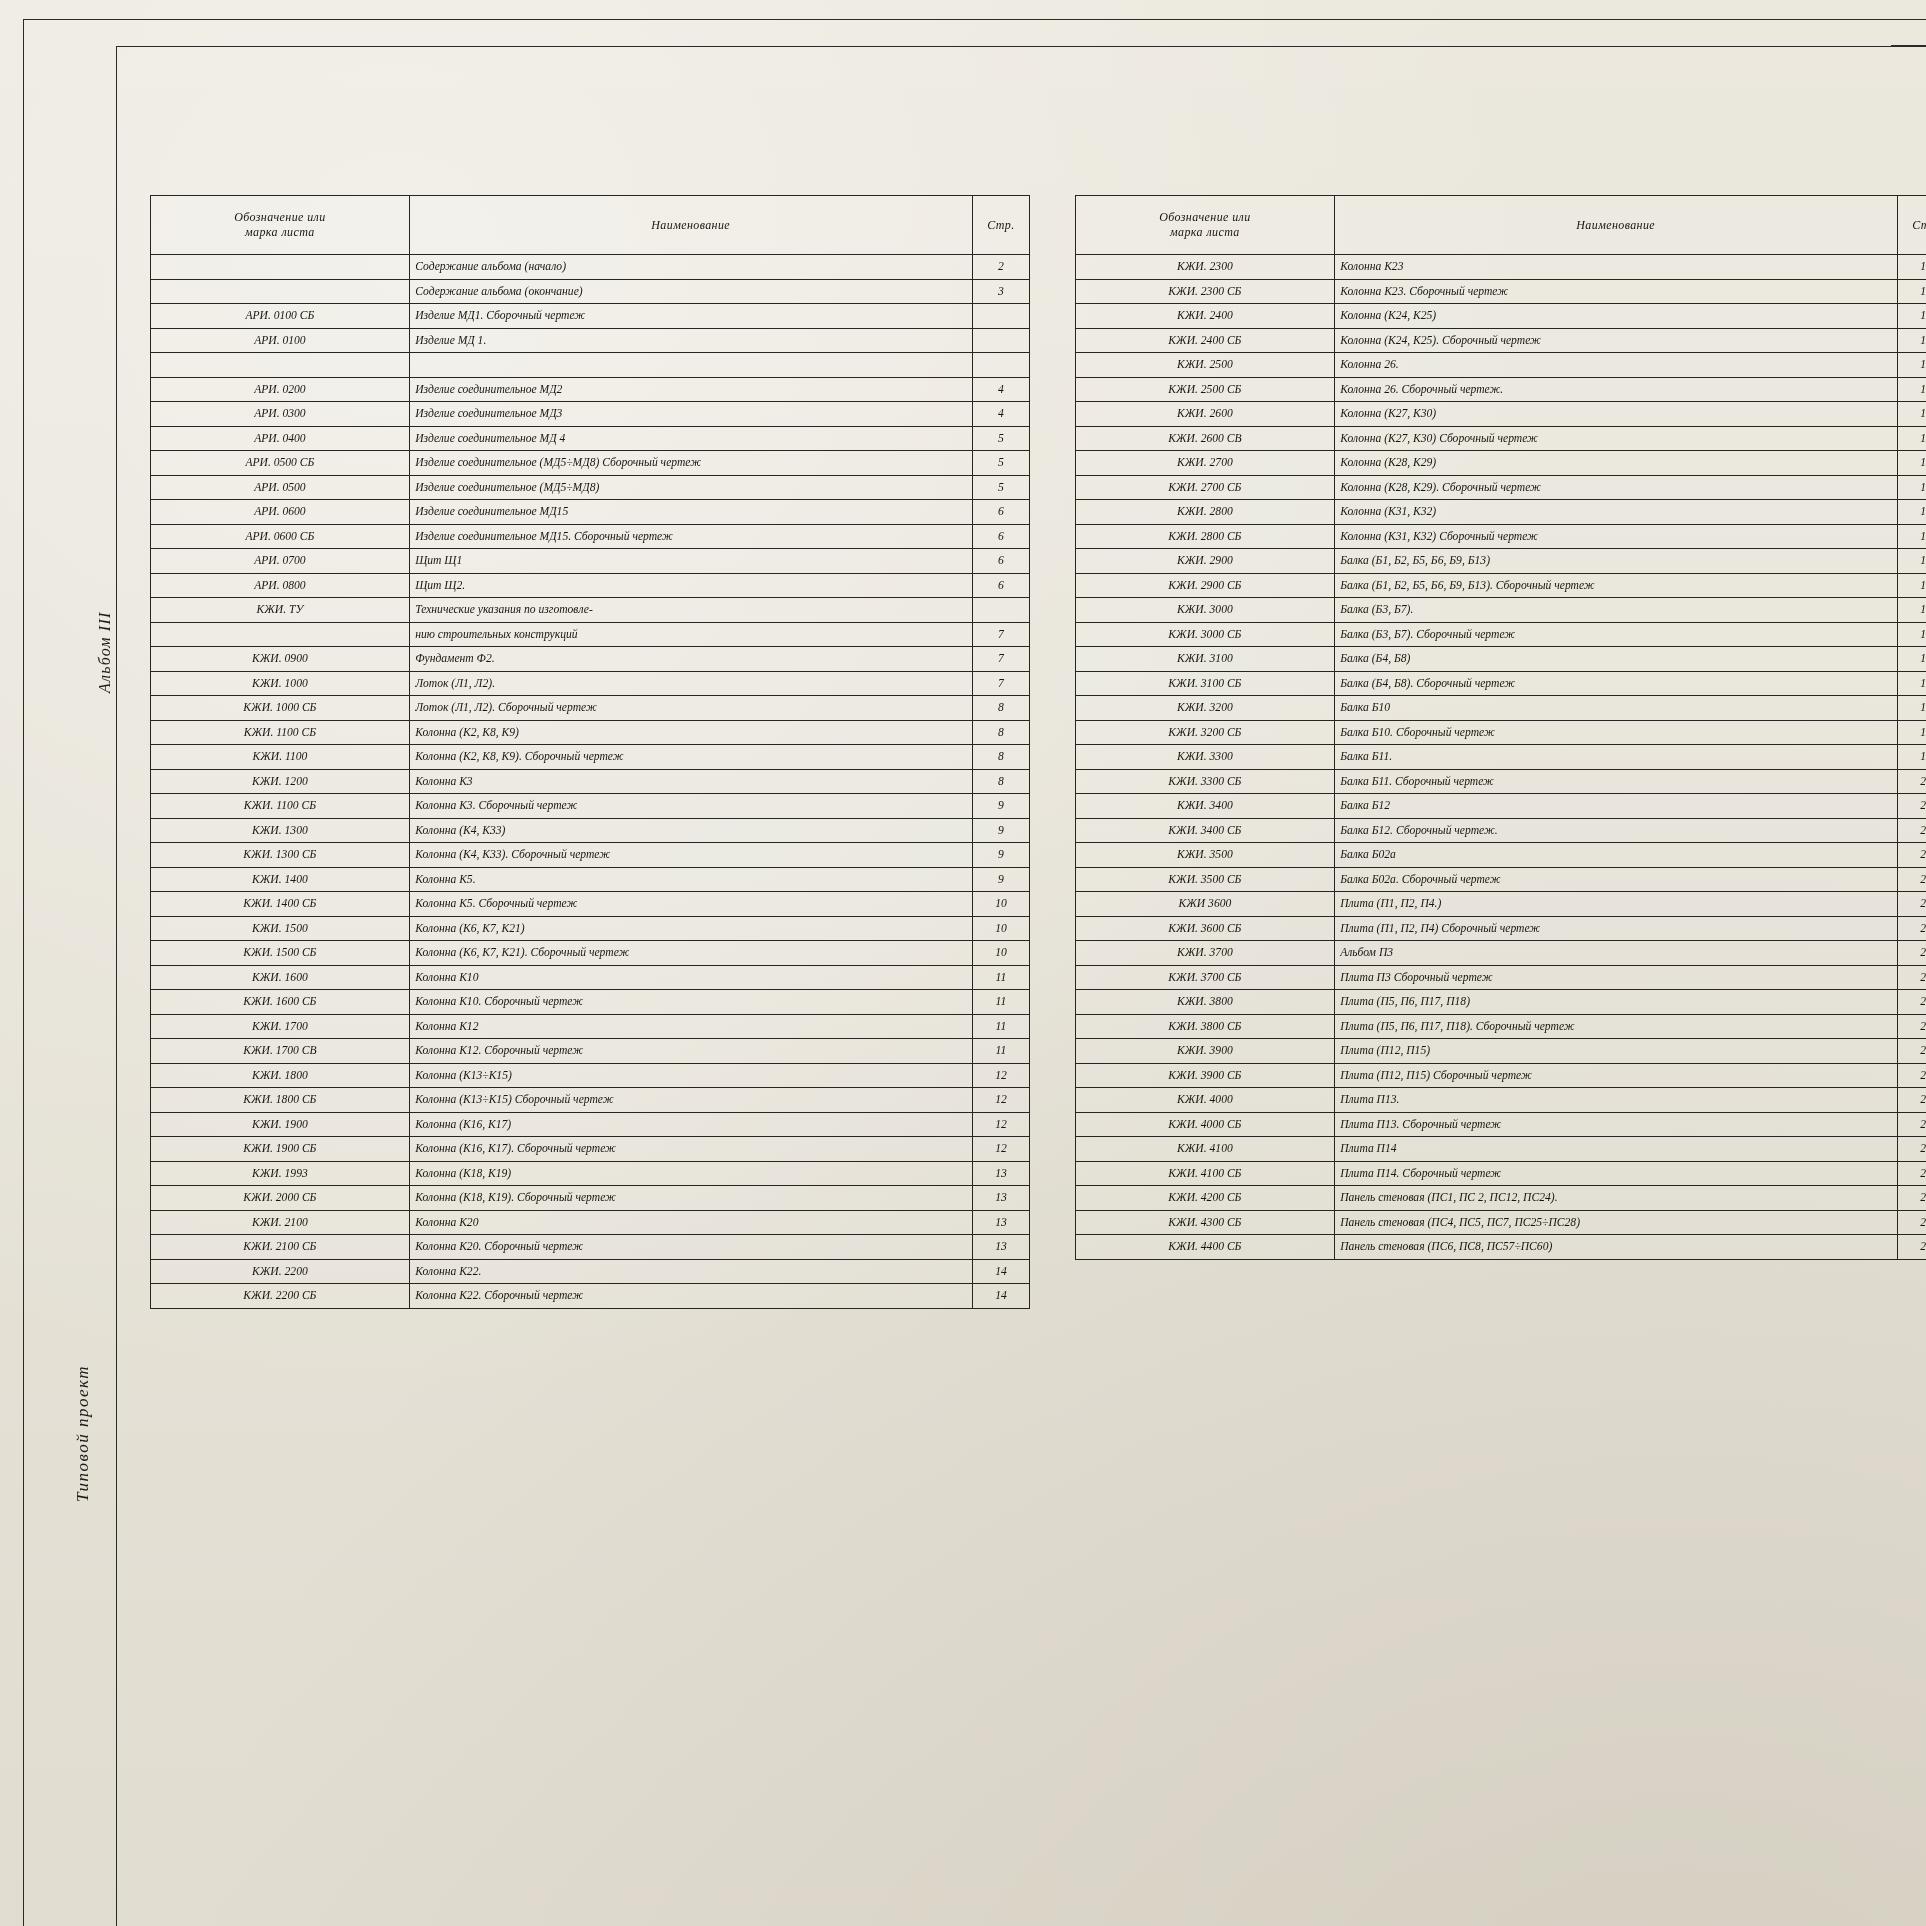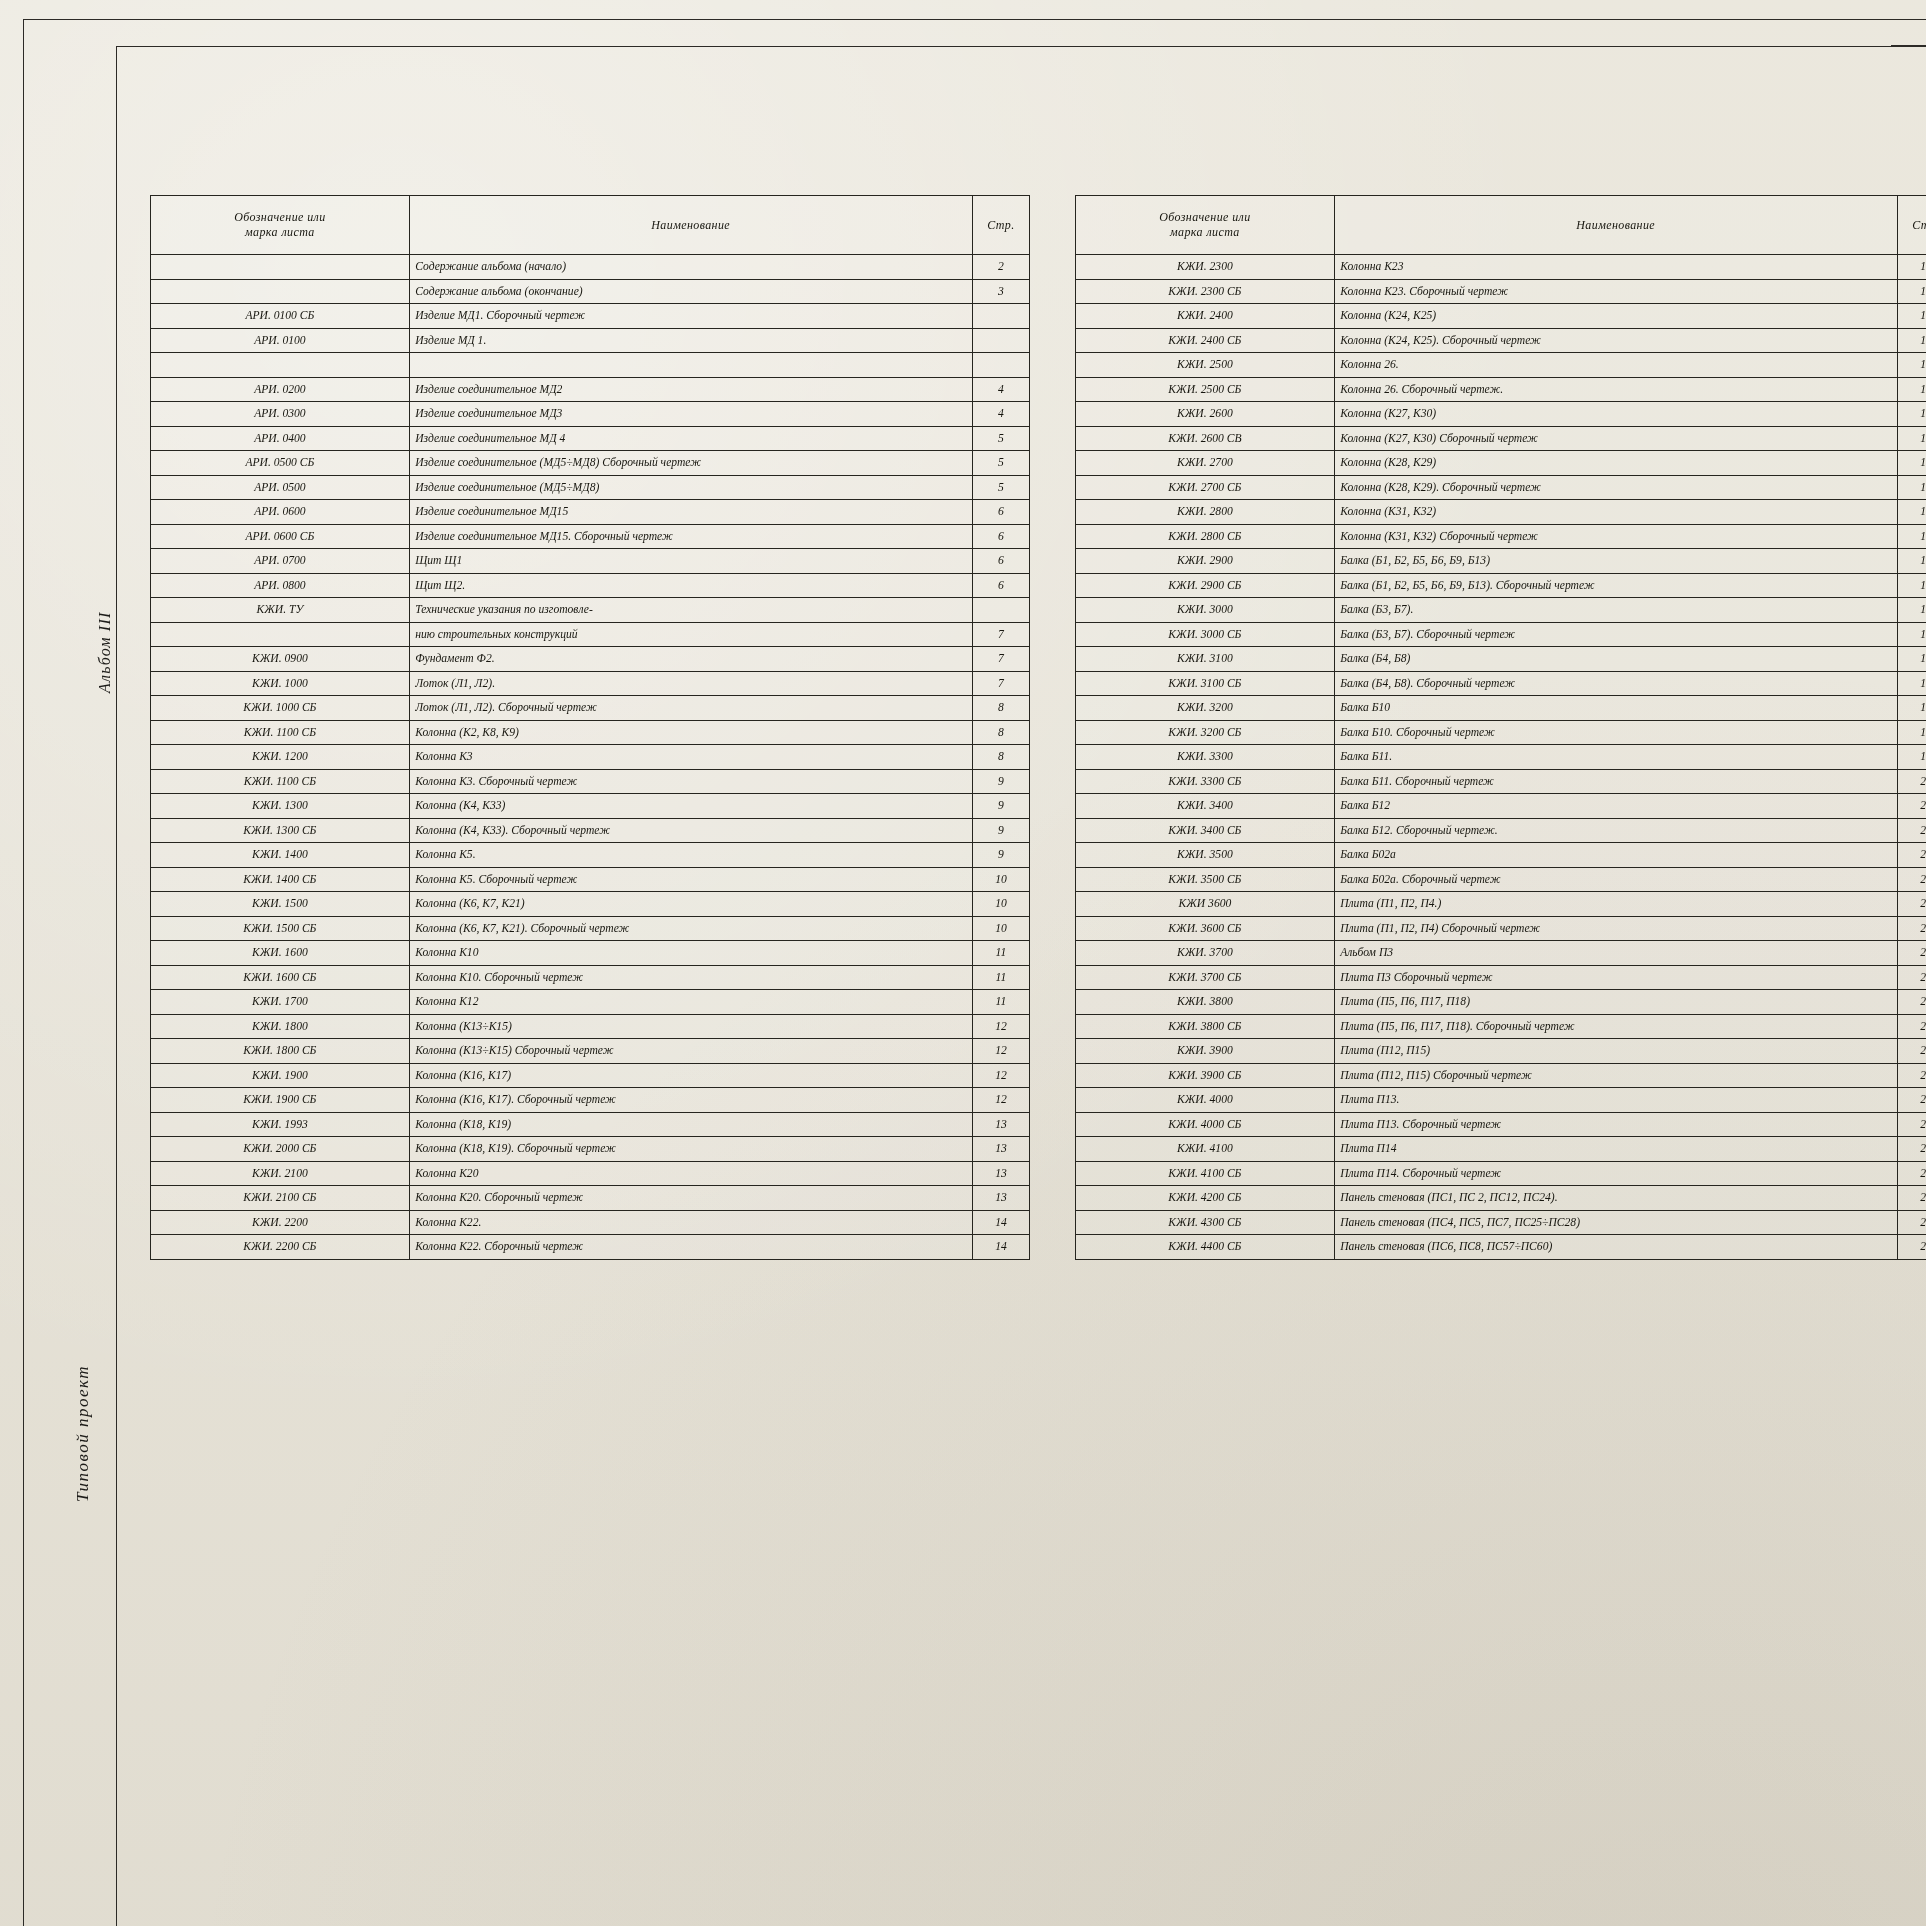--- a/index.html
+++ b/index.html
@@ -193,20 +193,25 @@
           <td class="c-mark">КЖИ. 1000 СБ</td>
           <td class="c-name">Лоток  (Л1, Л2). Сборочный чертеж</td>
           <td class="c-page">8</td>
         </tr>
         <tr>
           <td class="c-mark">КЖИ. 1100 СБ</td>
           <td class="c-name">Колонна (К2, К8, К9)</td>
           <td class="c-page">8</td>
         </tr>
         <tr>
+          <td class="c-mark">КЖИ. 1100</td>
+          <td class="c-name small">Колонна  (К2, К8, К9). Сборочный чертеж</td>
+          <td class="c-page">8</td>
+        </tr>
+        <tr>
           <td class="c-mark">КЖИ. 1200</td>
           <td class="c-name">Колонна К3</td>
           <td class="c-page">8</td>
         </tr>
         <tr>
           <td class="c-mark">КЖИ. 1100 СБ</td>
           <td class="c-name">Колонна К3. Сборочный   чертеж</td>
           <td class="c-page">9</td>
         </tr>
         <tr>
@@ -245,20 +250,25 @@
           <td class="c-page">11</td>
         </tr>
         <tr>
           <td class="c-mark">КЖИ. 1600 СБ</td>
           <td class="c-name">Колонна К10. Сборочный чертеж</td>
           <td class="c-page">11</td>
         </tr>
         <tr>
           <td class="c-mark">КЖИ. 1700</td>
           <td class="c-name">Колонна   К12</td>
+          <td class="c-page">11</td>
+        </tr>
+        <tr>
+          <td class="c-mark">КЖИ. 1700 СВ</td>
+          <td class="c-name">Колонна К12. Сборочный чертеж</td>
           <td class="c-page">11</td>
         </tr>
         <tr>
           <td class="c-mark">КЖИ. 1800</td>
           <td class="c-name">Колонна (К13÷К15)</td>
           <td class="c-page">12</td>
         </tr>
         <tr>
           <td class="c-mark">КЖИ. 1800 СБ</td>
           <td class="c-name">Колонна (К13÷К15) Сборочный чертеж</td>

